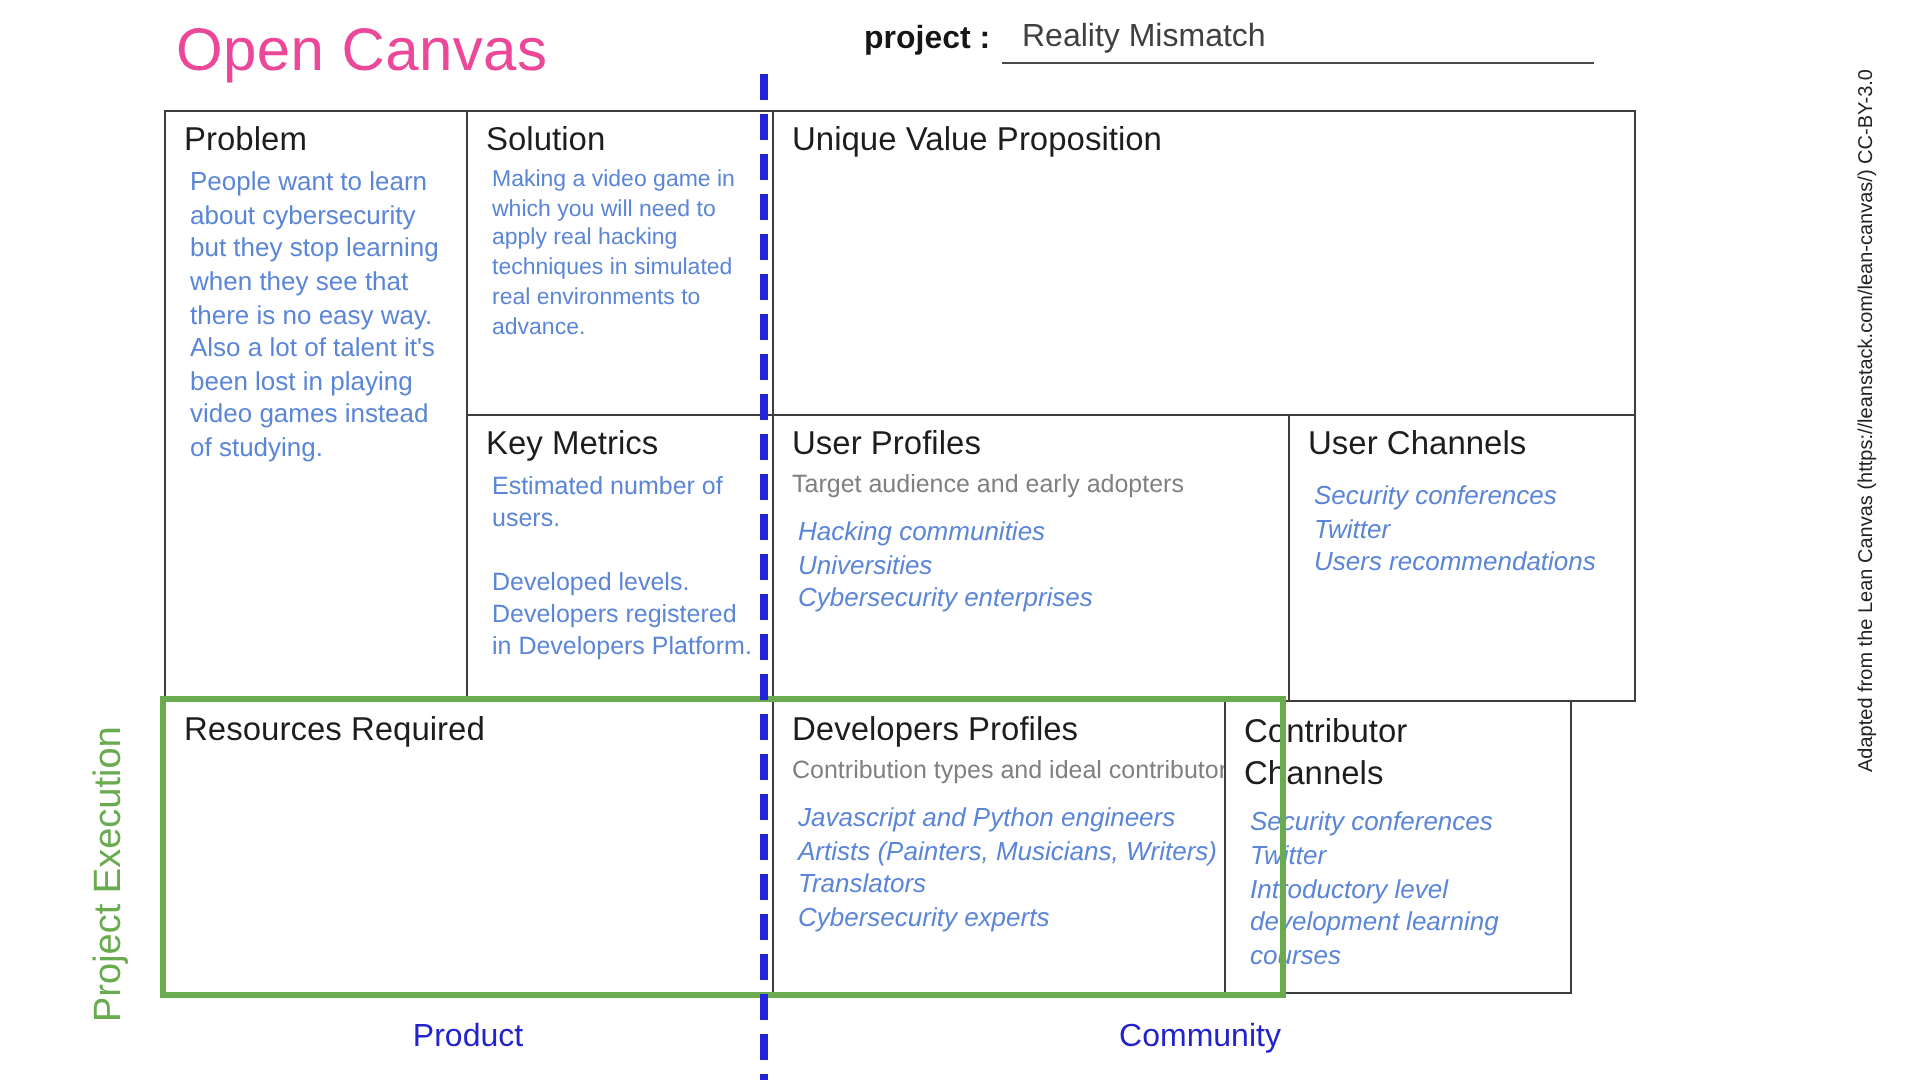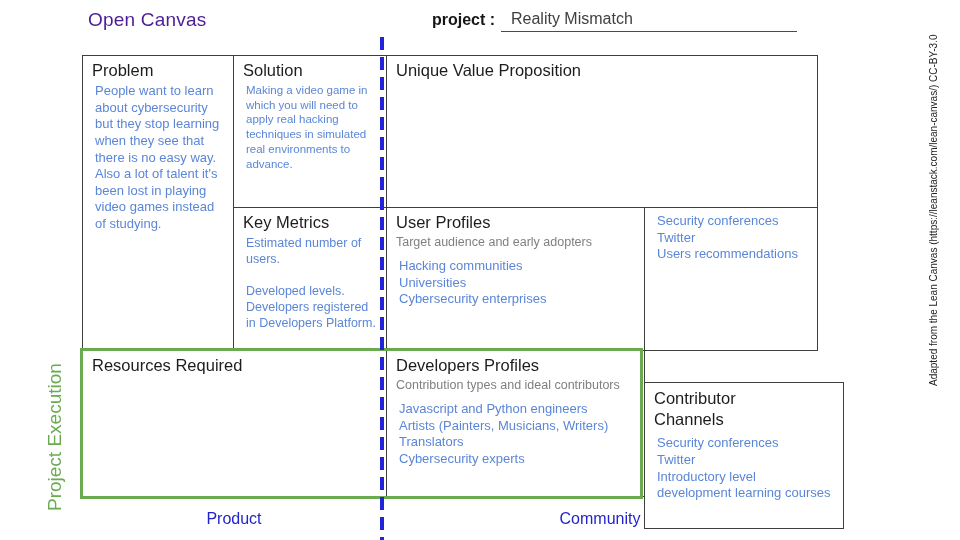--- a/index.html
+++ b/index.html
@@ -4,37 +4,37 @@
 <style>
   html, body { margin: 0; padding: 0; background: #ffffff; }
   #stage {
     position: relative; width: 960px; height: 540px;
     background: #ffffff; overflow: hidden;
     font-family: "Liberation Sans", "DejaVu Sans", sans-serif;
     color: #1f1f1f;
   }
   .abs { position: absolute; box-sizing: border-box; }
 
-  .page-title { font-size: 19px; color: #4c1d95; letter-spacing: 0.2px; }
+  .page-title { font-size: 30px; color: #ec4899; letter-spacing: 0.2px; }
   .project-label { font-size: 16px; font-weight: 700; color: #161616; }
   .project-name { font-size: 16px; color: #404040; }
   .project-underline { height: 1px; background: #4a4a4a; }
 
   .cell {
     border: 1px solid #3e3e3e; background: #ffffff;
     padding: 5px 9px 4px 9px; overflow: hidden;
   }
   .cell h3 { margin: 0 0 3px 0; font-size: 16.5px; font-weight: 500; color: #1d1d1d; }
   .body-blue { color: #5b86d7; white-space: pre-line; line-height: 1.28; padding-left: 3px; }
   .subtitle { color: #808080; font-size: 12.5px; margin-bottom: 9px; }
   .fs-problem { font-size: 13px; }
   .fs-solution { font-size: 11.5px; }
   .fs-uvp { font-size: 13.5px; }
   .fs-metrics { font-size: 12.5px; }
-  .fs-list { font-size: 13px; }
+  .fs-list { font-size: 13px; font-style: italic; }
 
   .green-outline {
     border: 3px solid #6aab50; pointer-events: none; z-index: 5;
   }
   .blue-divider {
     width: 4px; z-index: 6;
     background: repeating-linear-gradient(to bottom, #2323d9 0px, #2323d9 13px, transparent 13px, transparent 20px);
   }
   .vertical-label {
     writing-mode: vertical-rl; transform: rotate(180deg);
@@ -77,39 +77,40 @@
 
   <div class="abs cell" style="left:386px; top:207px; width:259px; height:144px;">
     <h3>User Profiles</h3>
     <div class="subtitle">Target audience and early adopters</div>
     <div class="body-blue fs-list">Hacking communities
 Universities
 Cybersecurity enterprises</div>
   </div>
 
   <div class="abs cell" style="left:644px; top:207px; width:174px; height:144px;">
+    <h3 style="margin-bottom:8px;">User Channels</h3>
     <div class="body-blue fs-list">Security conferences
 Twitter
 Users recommendations</div>
   </div>
 
   <div class="abs cell" style="left:82px; top:350px; width:305px; height:147px;">
     <h3>Resources Required</h3>
   </div>
 
   <div class="abs cell" style="left:386px; top:350px; width:259px; height:147px;">
     <h3>Developers Profiles</h3>
     <div class="subtitle">Contribution types and ideal contributors</div>
     <div class="body-blue fs-list">Javascript and Python engineers
 Artists (Painters, Musicians, Writers)
 Translators
 Cybersecurity experts</div>
   </div>
 
-  <div class="abs cell" style="left:644px; top:350px; width:200px; height:147px;margin-top:32px;">
+  <div class="abs cell" style="left:612px; top:350px; width:174px; height:147px;">
     <h3 style="white-space:pre-line; line-height:1.25; margin-bottom:6px;">Contributor
 Channels</h3>
     <div class="body-blue fs-list">Security conferences
 Twitter
 Introductory level development learning courses</div>
   </div>
 
   <div class="abs green-outline" style="left:80px; top:348px; width:563px; height:151px;"></div>
 
   <div class="abs blue-divider" style="left:380px; top:37px; height:503px;"></div>

